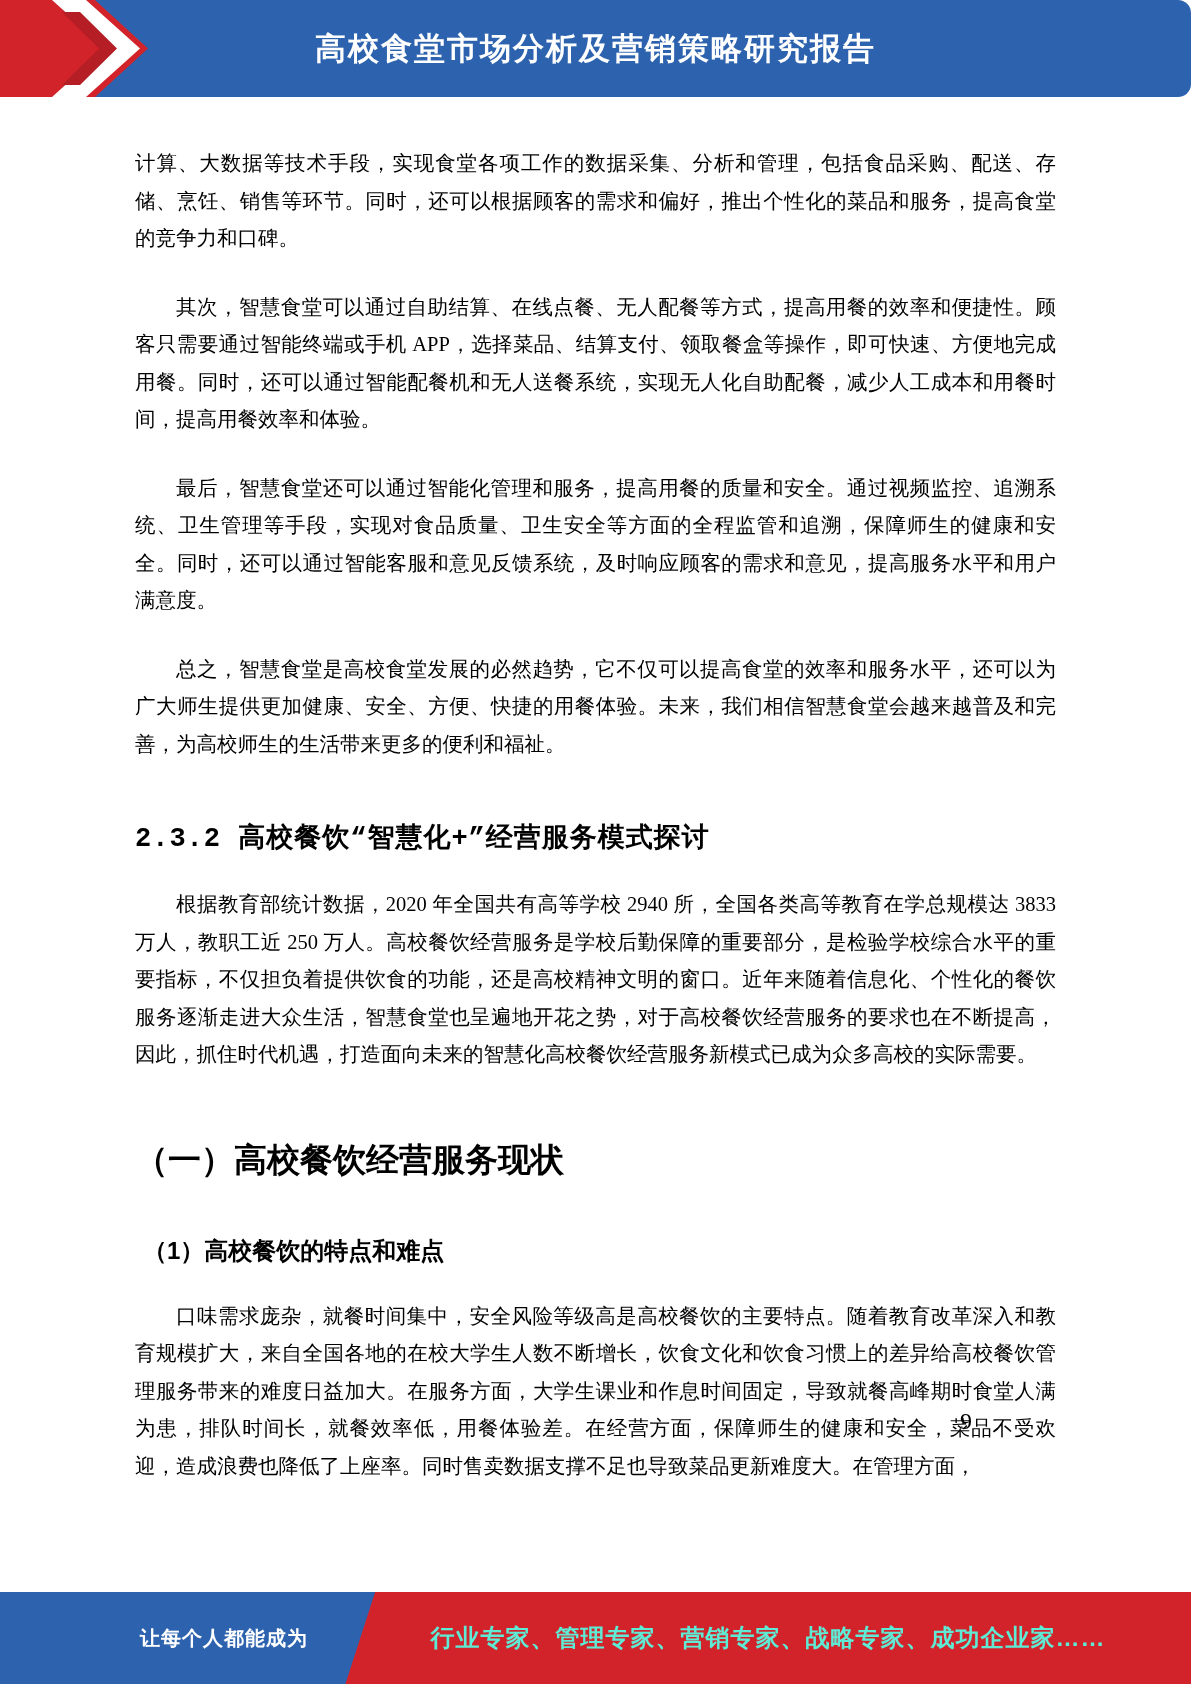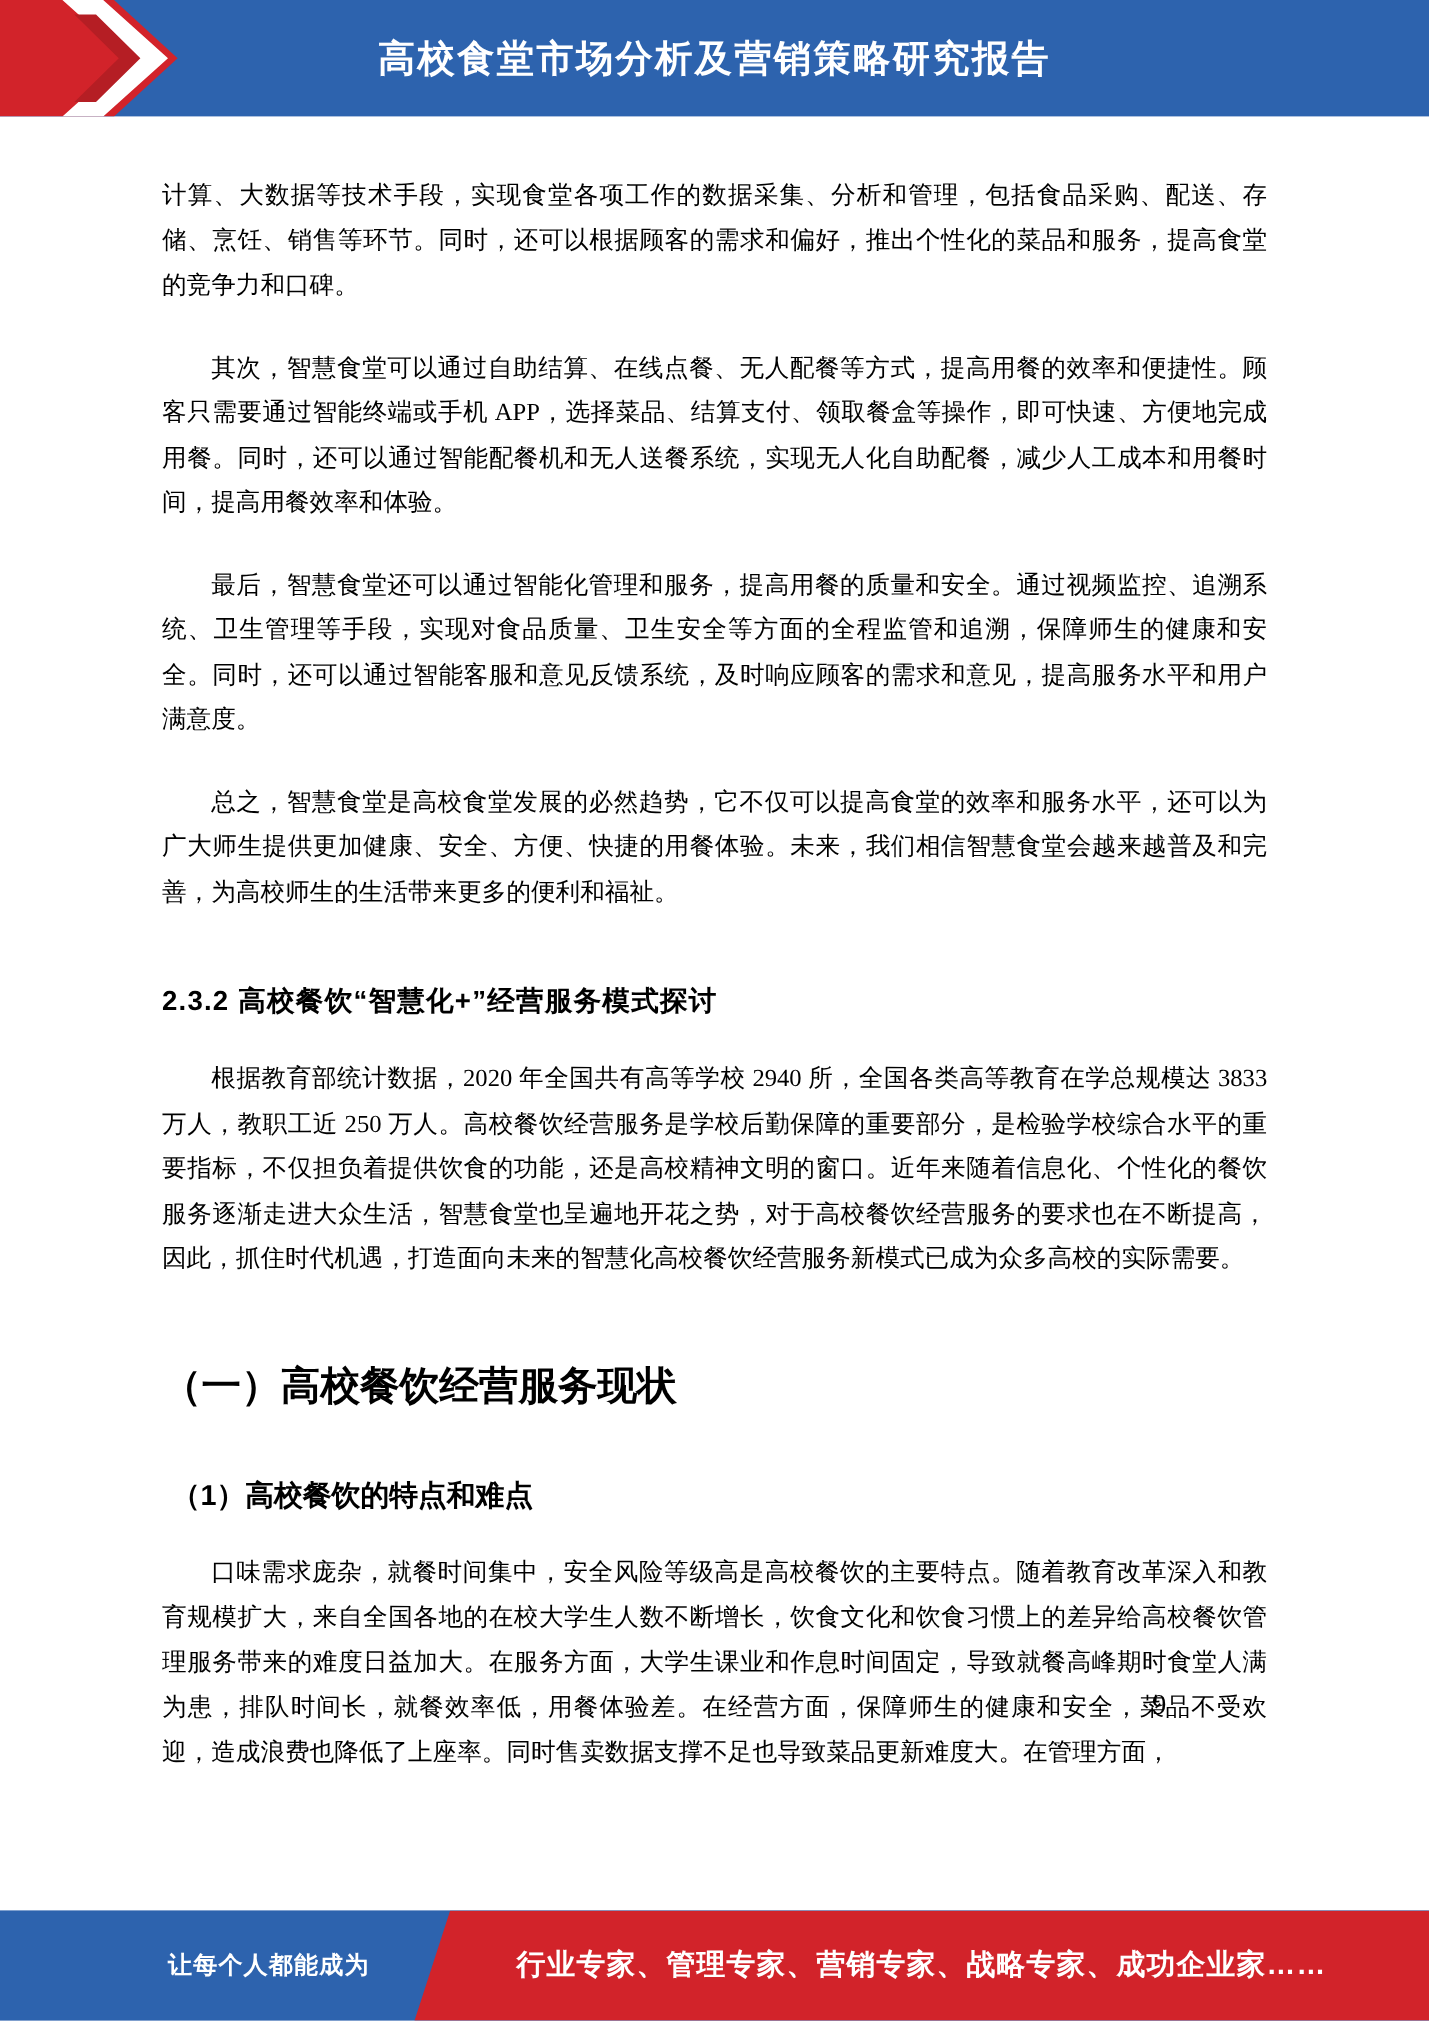--- a/index.html
+++ b/index.html
@@ -16,20 +16,21 @@
     overflow: hidden;
   }
 
   
   .header {
     position: absolute;
     top: 0; left: 0;
     width: 1191px;
     height: 97px;
     background: #2d63ae;
+    border-radius: 13px;
   }
   .header-title {
     position: absolute;
     left: 0; right: 0;
     top: 0;
     height: 97px;
     line-height: 97px;
     text-align: center;
     color: #ffffff;
     font-family: "Liberation Sans", sans-serif;
@@ -58,23 +59,23 @@
     text-align: justify;
     margin: 31px 0 0 0;
   }
   .para.first {
     margin-top: 12px;
   }
   .para.indent {
     text-indent: 2em;
   }
   .h-section {
-    font-family: Liberation Sans, sans-serif;
+    font-family: Liberation Mono, monospace;
     font-weight: bold;
-    font-size: 23px;
+    font-size: 27px;
     margin: 56px 0 20px 0;
     letter-spacing: 1px;
   }
   .h-sub1 {
     font-family: "Liberation Sans", sans-serif;
     font-weight: bold;
     font-size: 33px;
     margin: 64px 0 0 0;
   }
   .h-sub2 {
@@ -121,21 +122,21 @@
     letter-spacing: 1px;
   }
   .footer-right {
     position: absolute;
     left: 375px;
     right: 30px;
     top: 0;
     height: 92px;
     line-height: 92px;
     text-align: center;
-    color: #ffffff;
+    color: #5eead4;
     font-family: "Liberation Sans", sans-serif;
     font-weight: bold;
     font-size: 24px;
     letter-spacing: 1px;
   }
 </style>
 </head>
 <body>
 
 <div class="header">

